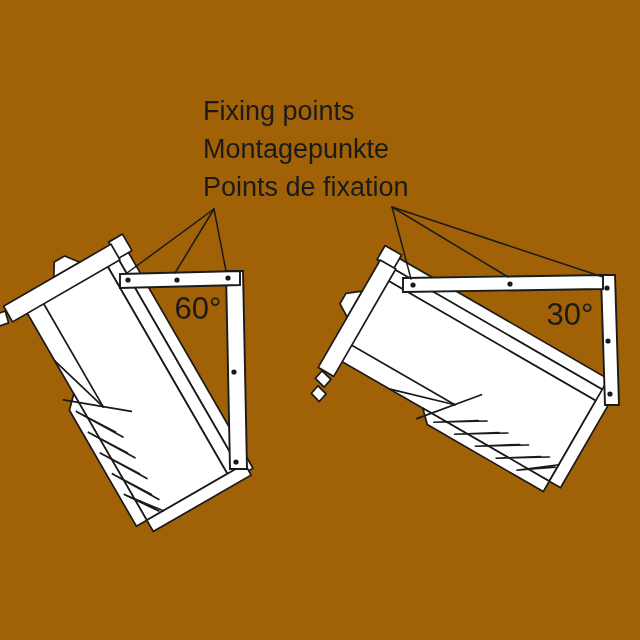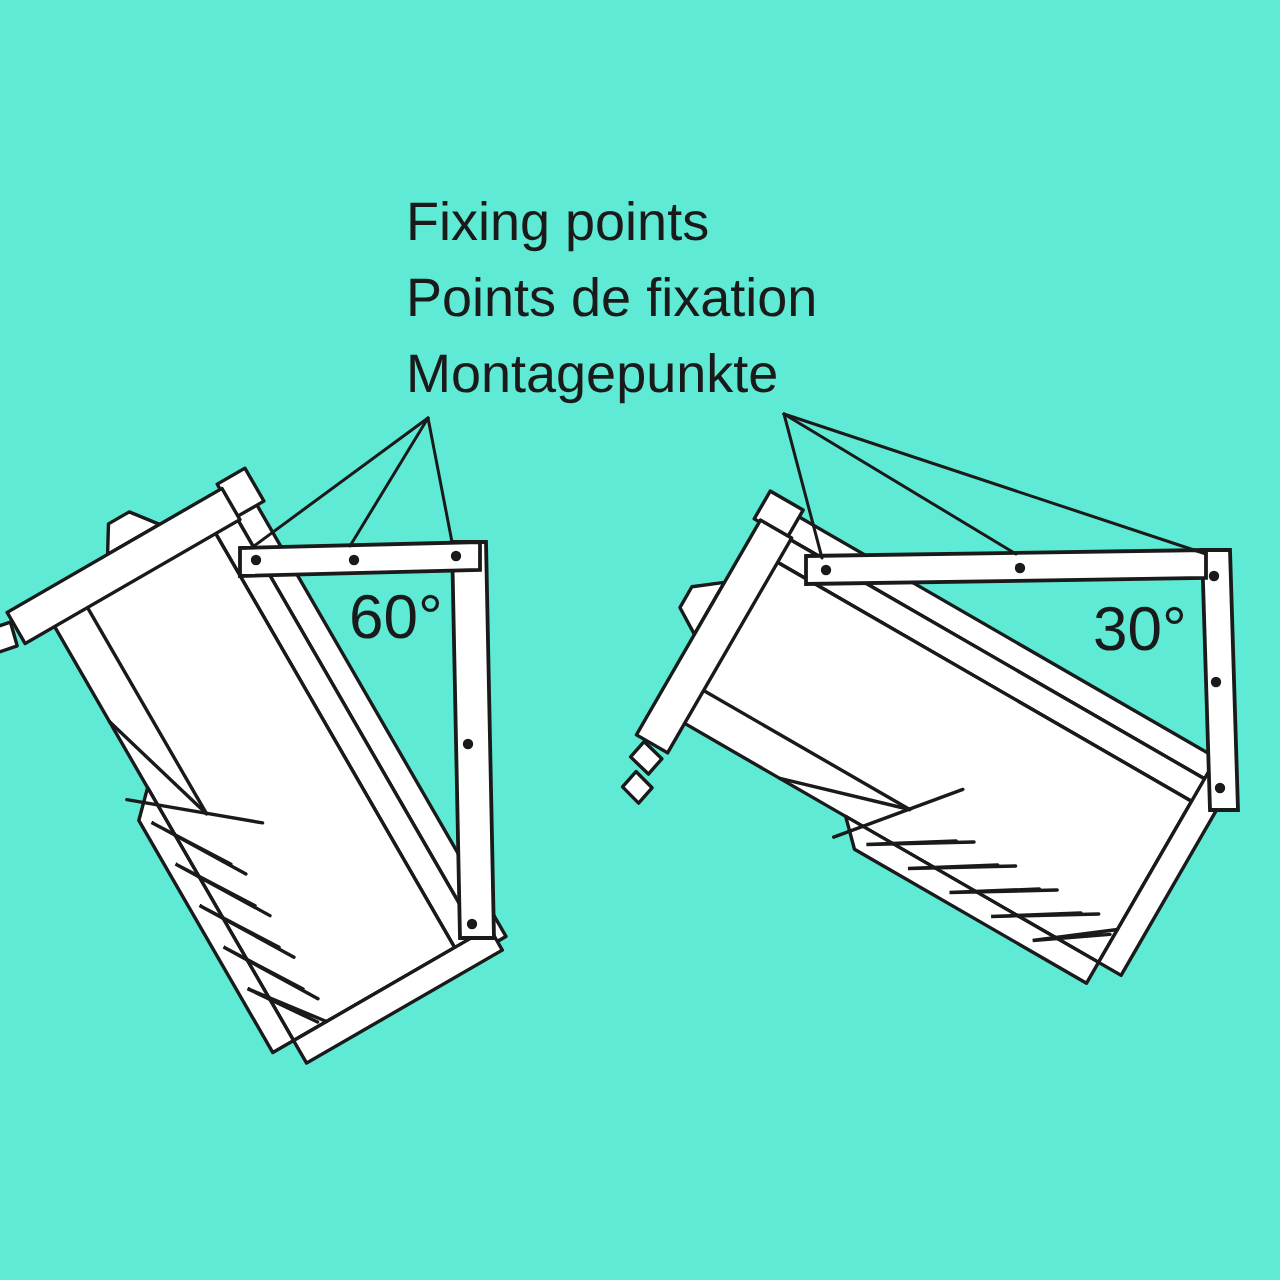--- a/index.html
+++ b/index.html
@@ -1,19 +1,19 @@
 <!DOCTYPE html>
 <html><head>
 <meta charset="utf-8">
 <style>
   html, body { margin: 0; padding: 0; background: #ffffff; }
   #stage {
     position: relative;
     width: 640px; height: 640px;
-    background: #5eead4;
+    background: #a16207;
     font-family: "Liberation Sans", sans-serif;
     overflow: hidden;
   }
   #labels {
     position: absolute;
     left: 203px; top: 92px;
     color: #1a1a1a;
     font-size: 27px;
     line-height: 38px;
     white-space: nowrap;
@@ -30,22 +30,22 @@
     font-size: 31px;
   }
 </style>
 </head>
 <body>
 
 <div id="stage">
 
   <div id="labels">
     <div>Fixing points</div>
+    <div>Montagepunkte</div>
     <div>Points de fixation</div>
-    <div>Montagepunkte</div>
   </div>
 
   <svg id="diagram-svg" width="640" height="640" viewBox="0 0 640 640">
 
     <defs>
 
       <g id="heater-shape">
 
         <polygon class="outline" points="2,-15 256,-15 256,-3 2,-3"></polygon>
 

